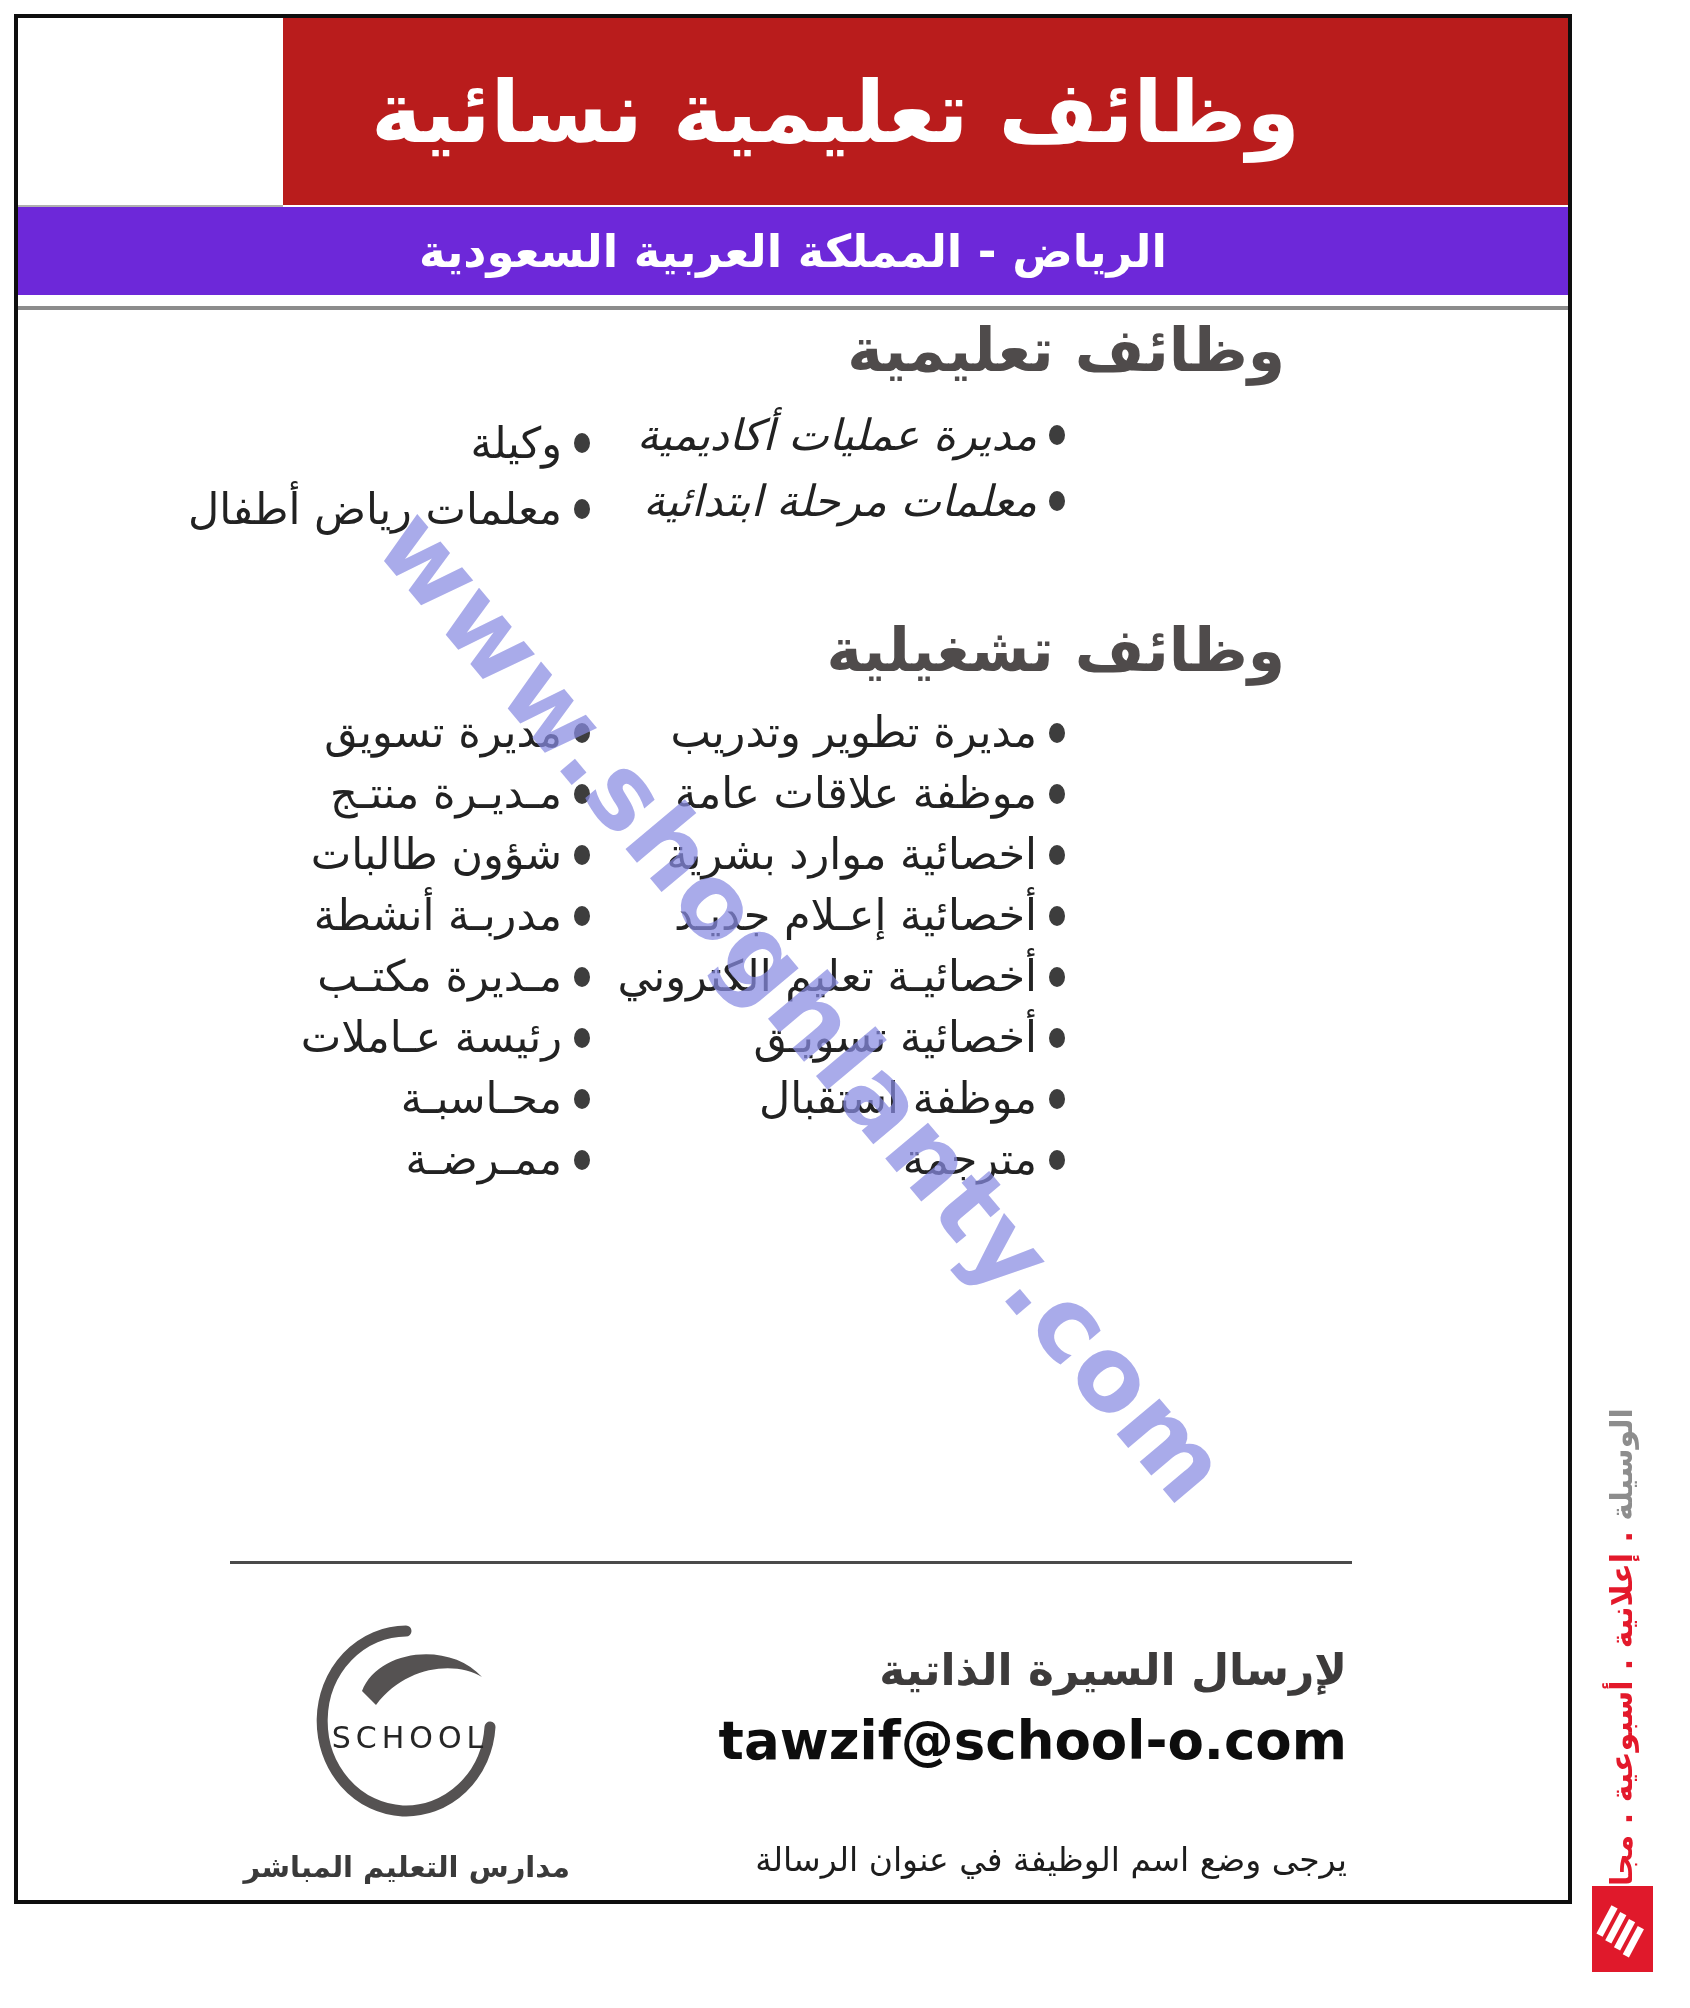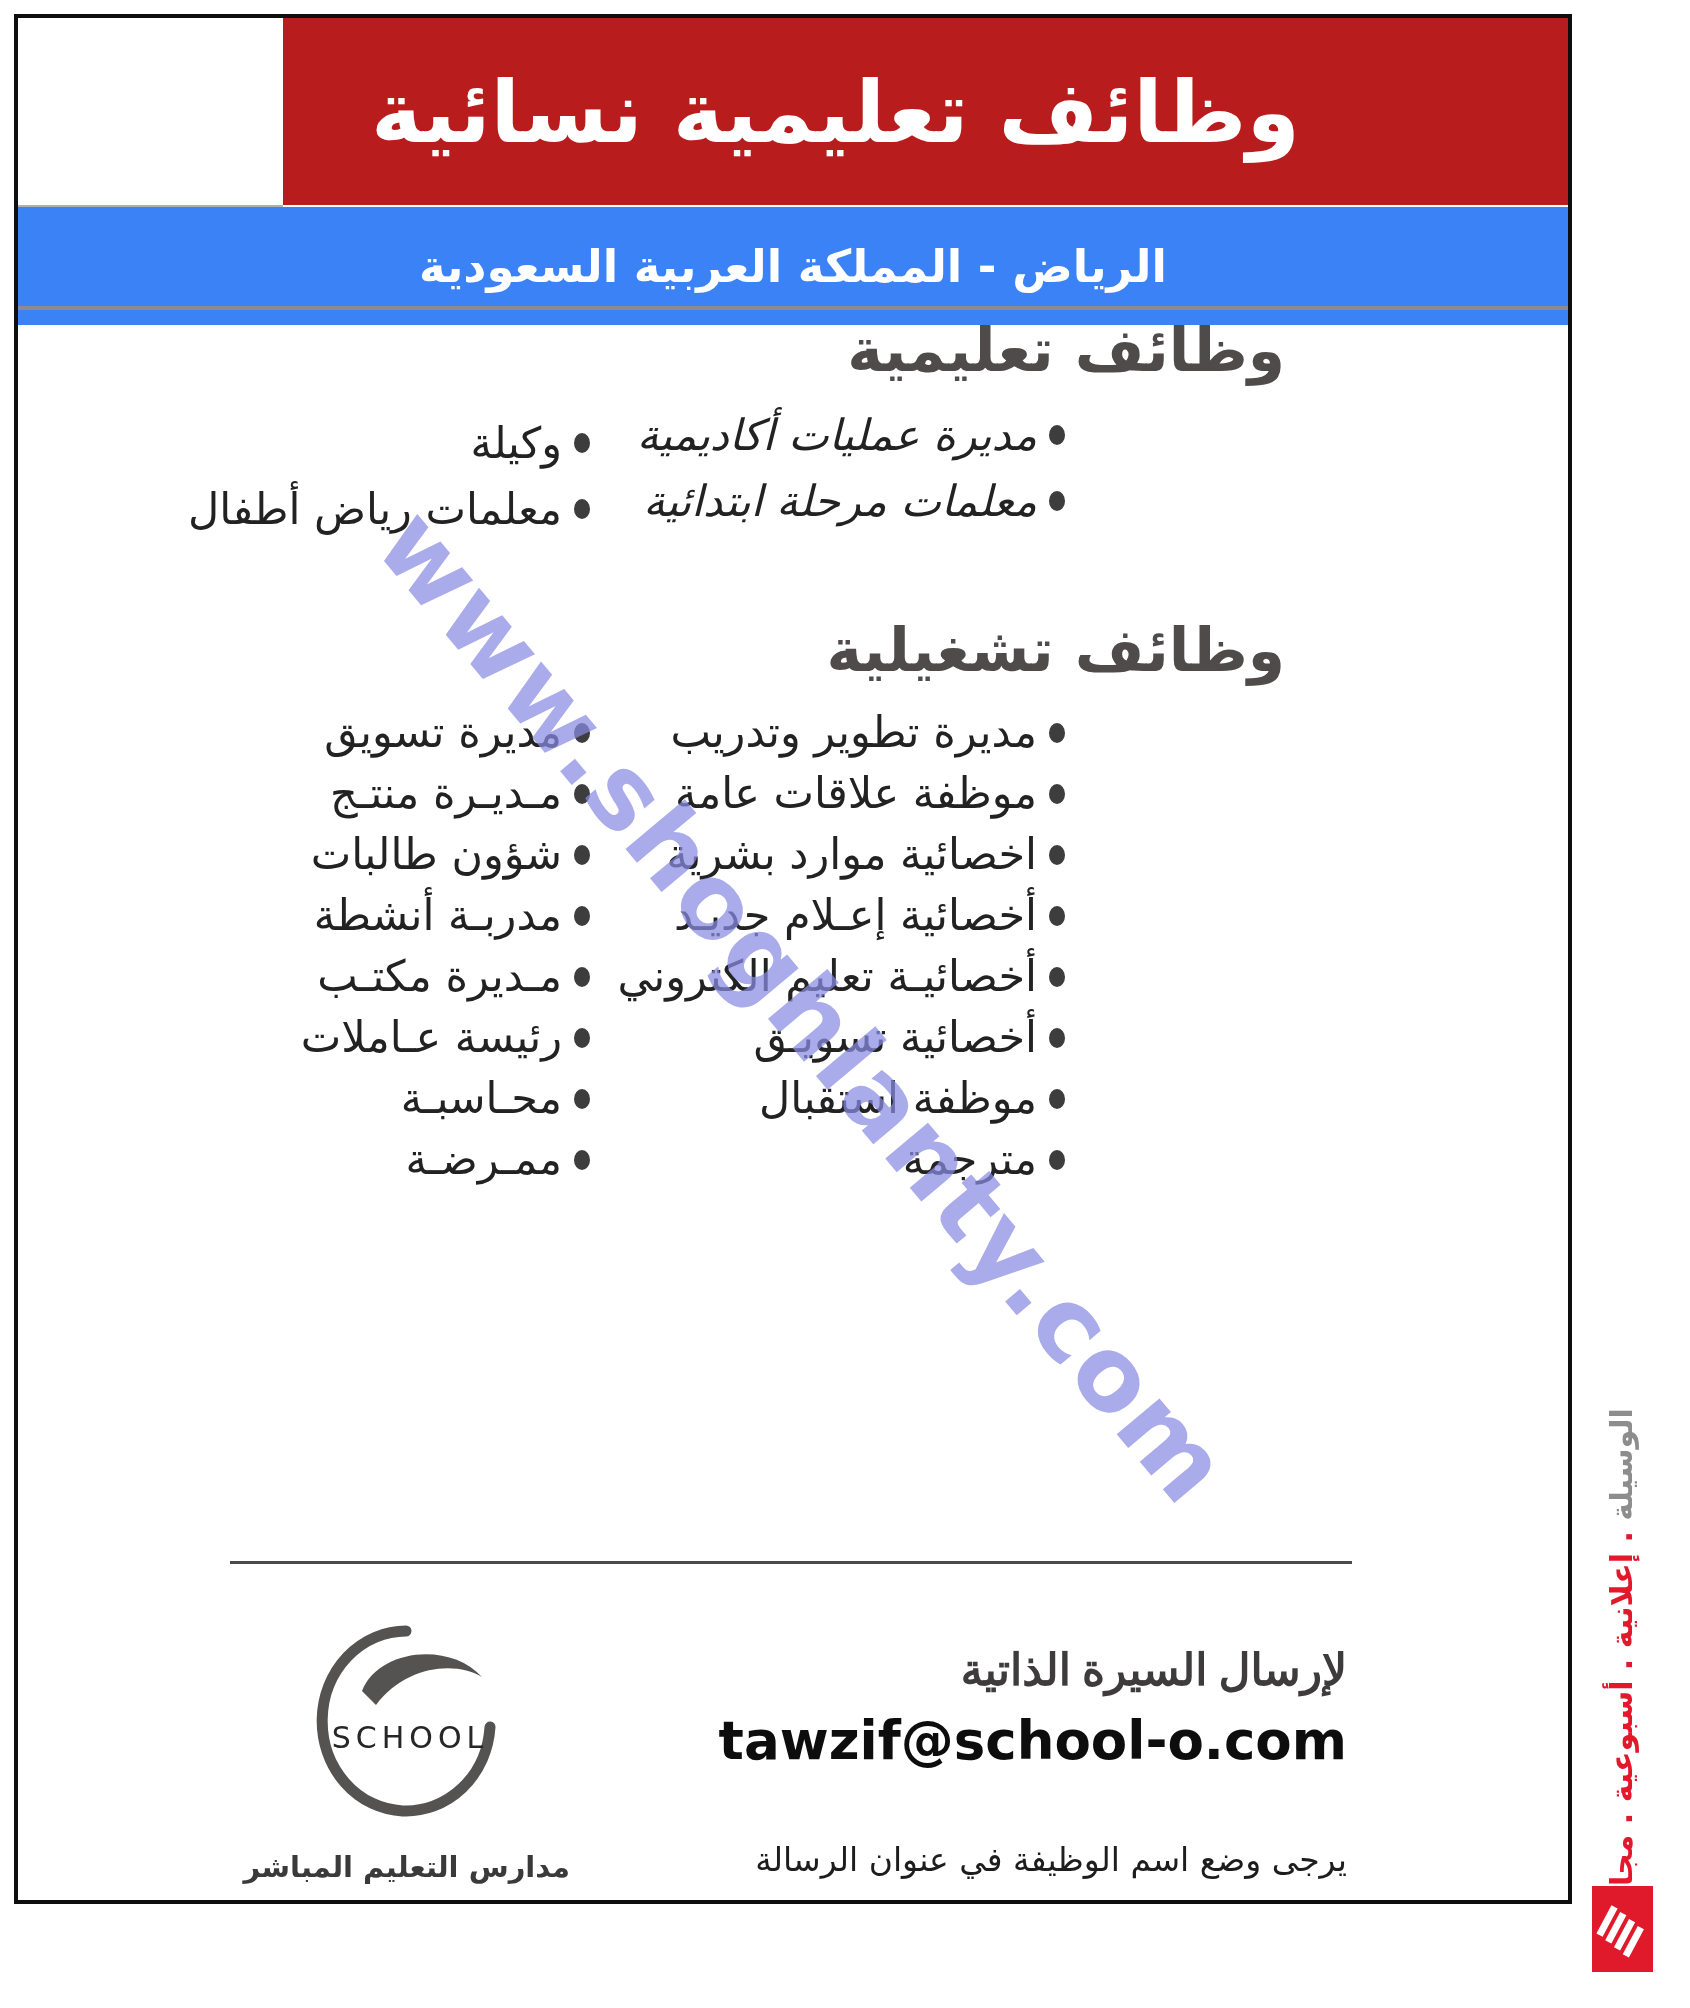--- a/index.html
+++ b/index.html
@@ -9,21 +9,21 @@
   
   .adbox{position:absolute;left:14px;top:14px;width:1550px;height:1882px;
          border:4px solid #0e0e0e;background:#ffffff;}
 
   .band-gray{position:absolute;left:0;top:0;width:1550px;height:187px;background:#b91c1c;
              display:flex;align-items:center;justify-content:flex-end;}
   .band-gray .title{color:#ffffff;font-weight:bold;font-size:86px;direction:rtl;
                     padding-right:268px;line-height:1;}
   .white-cut{position:absolute;left:0;top:0;width:265px;height:187px;background:#ffffff;
              border-bottom:3px solid #b0b0b0;}
-  .band-black{position:absolute;left:0;top:189px;width:1550px;height:118px;background:#3b82f6;
+  .band-black{position:absolute;left:0;top:189px;width:1550px;height:88px;background:#6d28d9;
               display:flex;align-items:center;justify-content:center;}
   .band-black .loc{color:#ffffff;font-weight:bold;font-size:45px;direction:rtl;line-height:1;}
   .gray-line{position:absolute;left:0;top:288px;width:1550px;height:4px;background:#8c8c8c;}
 
   .sec-heading{position:absolute;direction:rtl;color:#4f4b4b;font-weight:bold;font-size:60px;
                line-height:1.15;white-space:nowrap;}
   #h-edu{top:298px;right:283px;}
   #h-ops{top:598px;right:283px;}
 
   .job-col{position:absolute;direction:rtl;}
@@ -42,21 +42,21 @@
 
   .separator{position:absolute;left:212px;top:1543px;width:1122px;height:3px;background:#4a4a4a;}
 
   .school-logo{position:absolute;left:294px;top:1597px;width:196px;height:212px;}
   .school-word{position:absolute;left:294px;top:1702px;width:196px;text-align:center;
                font-size:30px;letter-spacing:5px;color:#262626;font-weight:500;}
   .logo-caption{position:absolute;left:232px;top:1832px;width:320px;text-align:center;
                 direction:rtl;font-size:29px;font-weight:bold;color:#3a3a3a;white-space:nowrap;}
 
   .cv-title{position:absolute;right:221px;top:1626px;direction:rtl;font-size:44px;
-            font-weight:bold;color:#3d3b3b;white-space:nowrap;font-family:Liberation Serif, serif;}
+            font-weight:bold;color:#3d3b3b;white-space:nowrap;}
   .cv-email{position:absolute;right:221px;top:1692px;font-size:53px;font-weight:bold;
             color:#0d0d0d;white-space:nowrap;}
   .cv-note{position:absolute;right:221px;top:1822px;direction:rtl;font-size:33px;
            font-weight:normal;color:#1d1d1d;white-space:nowrap;}
 
   
   .side-brand{position:absolute;left:1622px;top:1668px;transform:translate(-50%,-50%) rotate(-90deg);
               white-space:nowrap;direction:rtl;font-size:30px;font-weight:bold;line-height:1;}
   .side-brand .gray{color:#8d8d8d;}
   .side-brand .red{color:#e3192b;}

